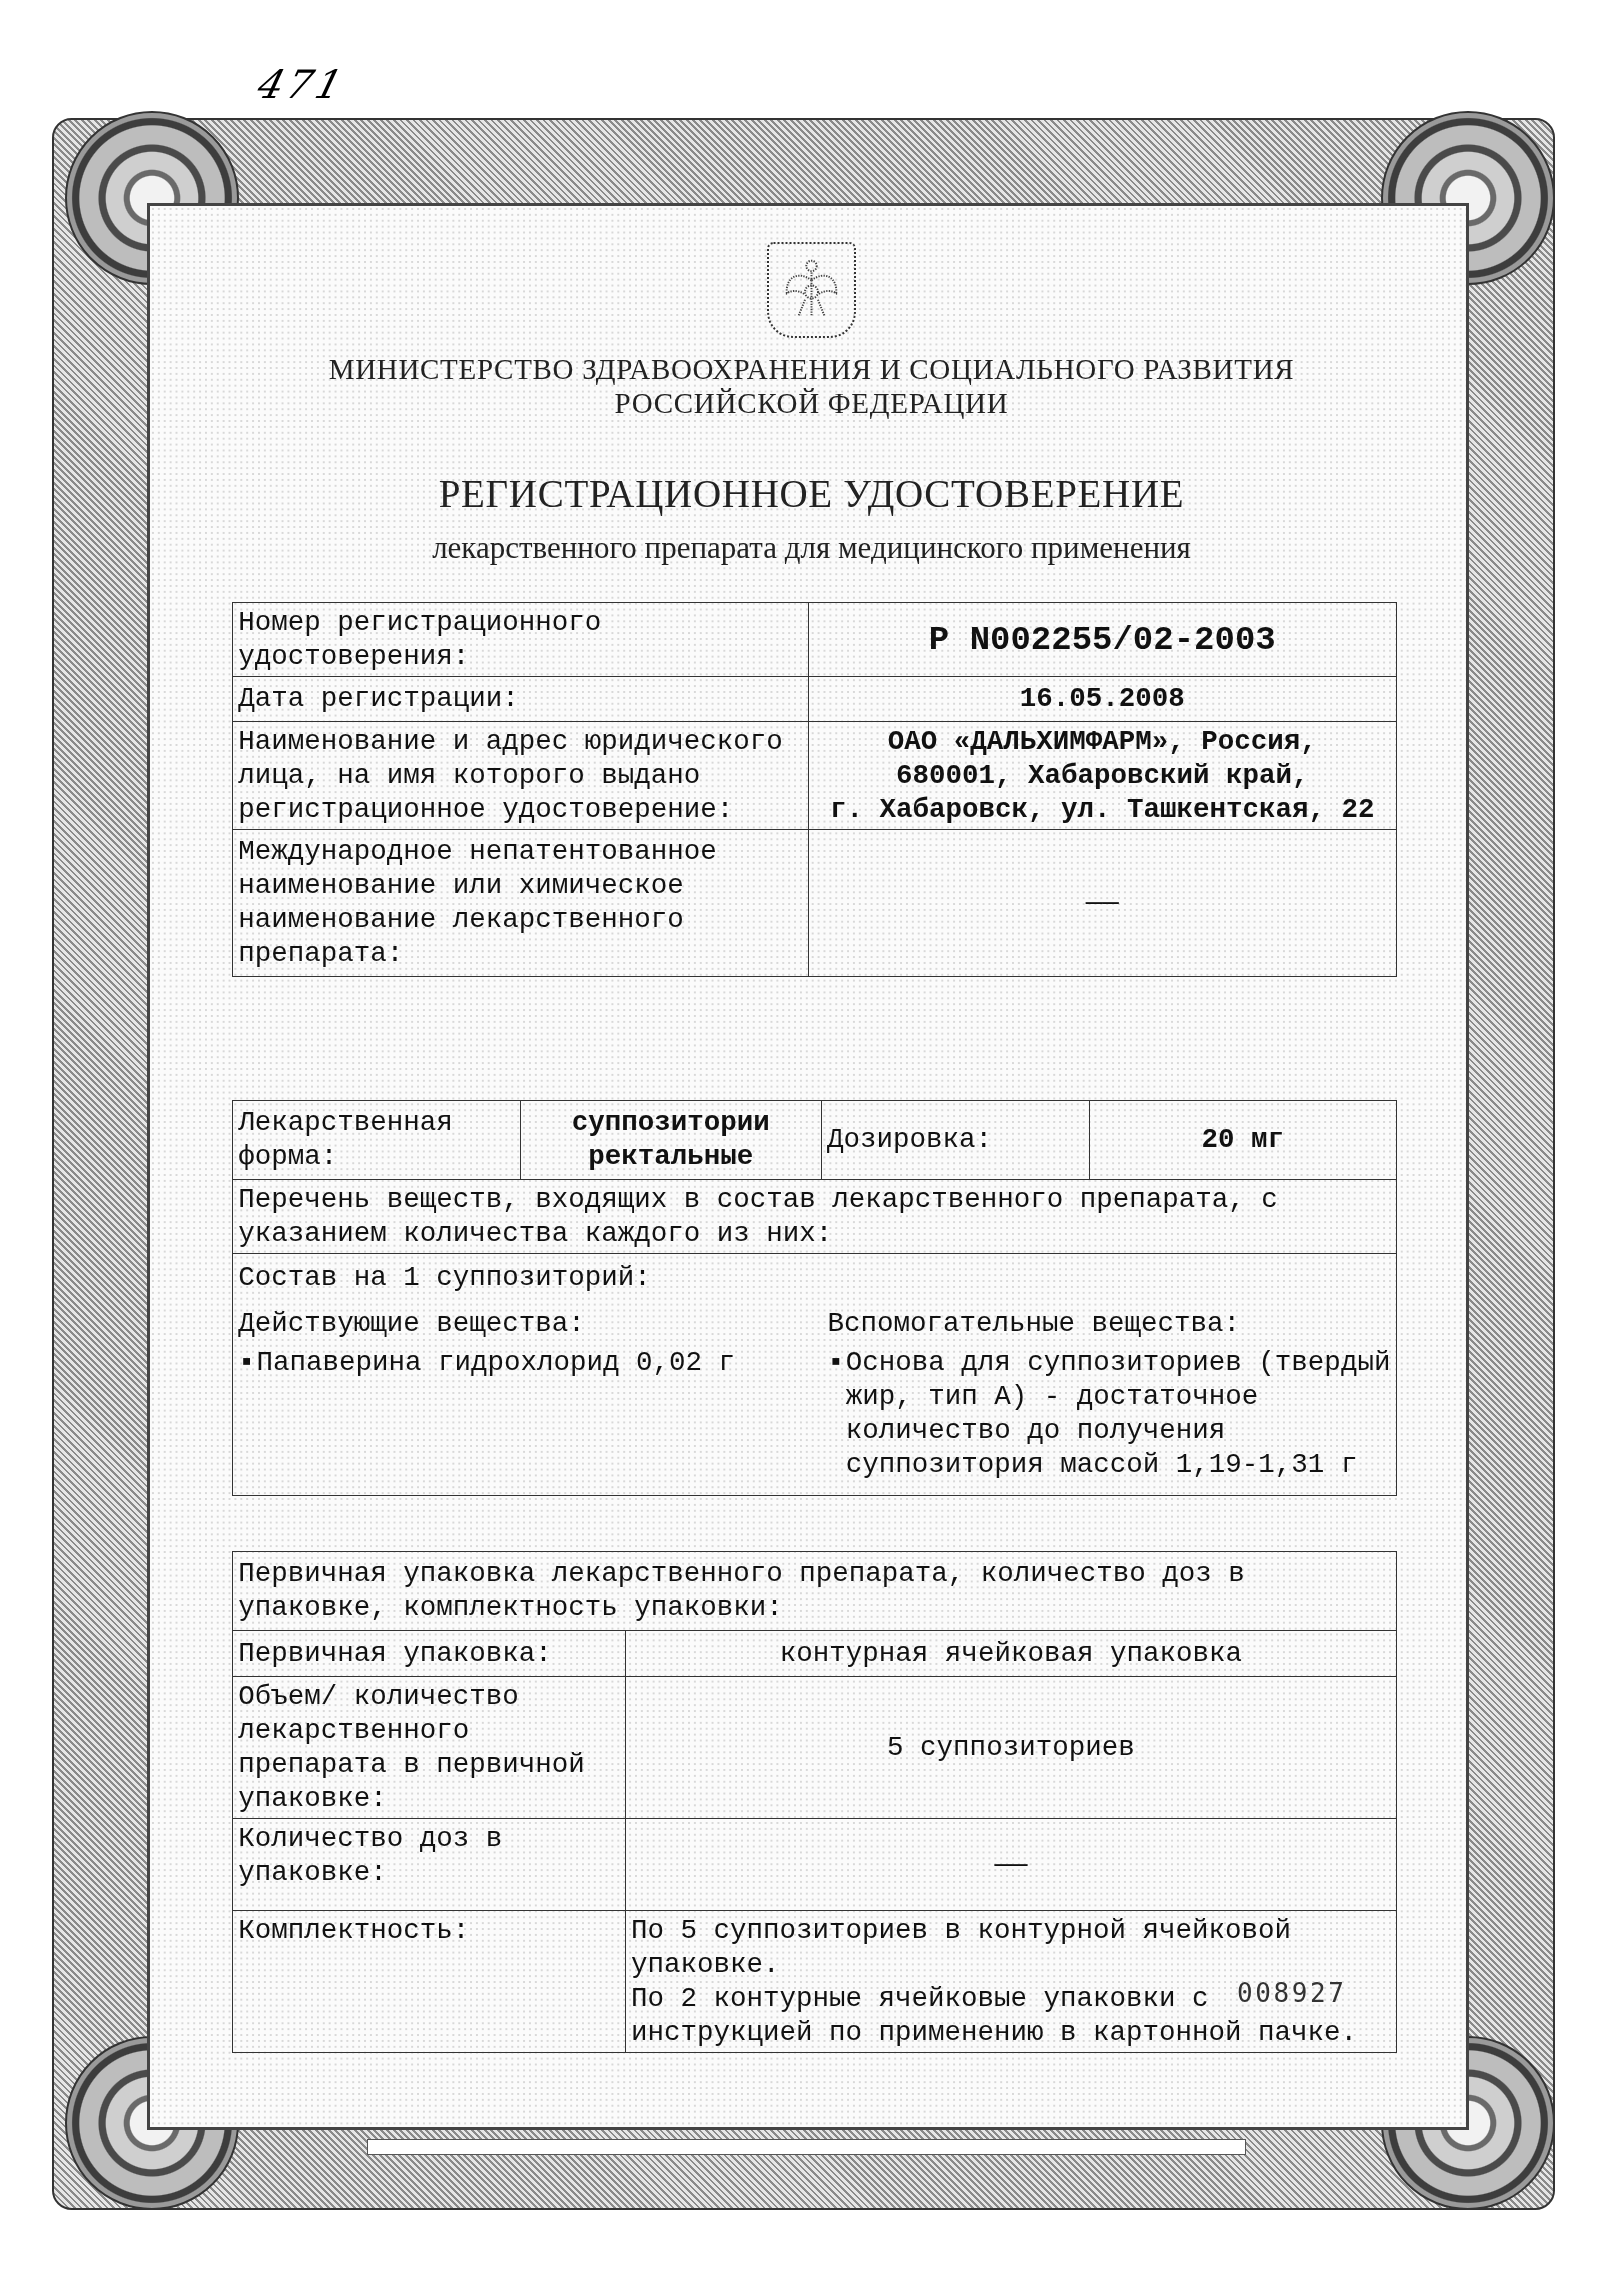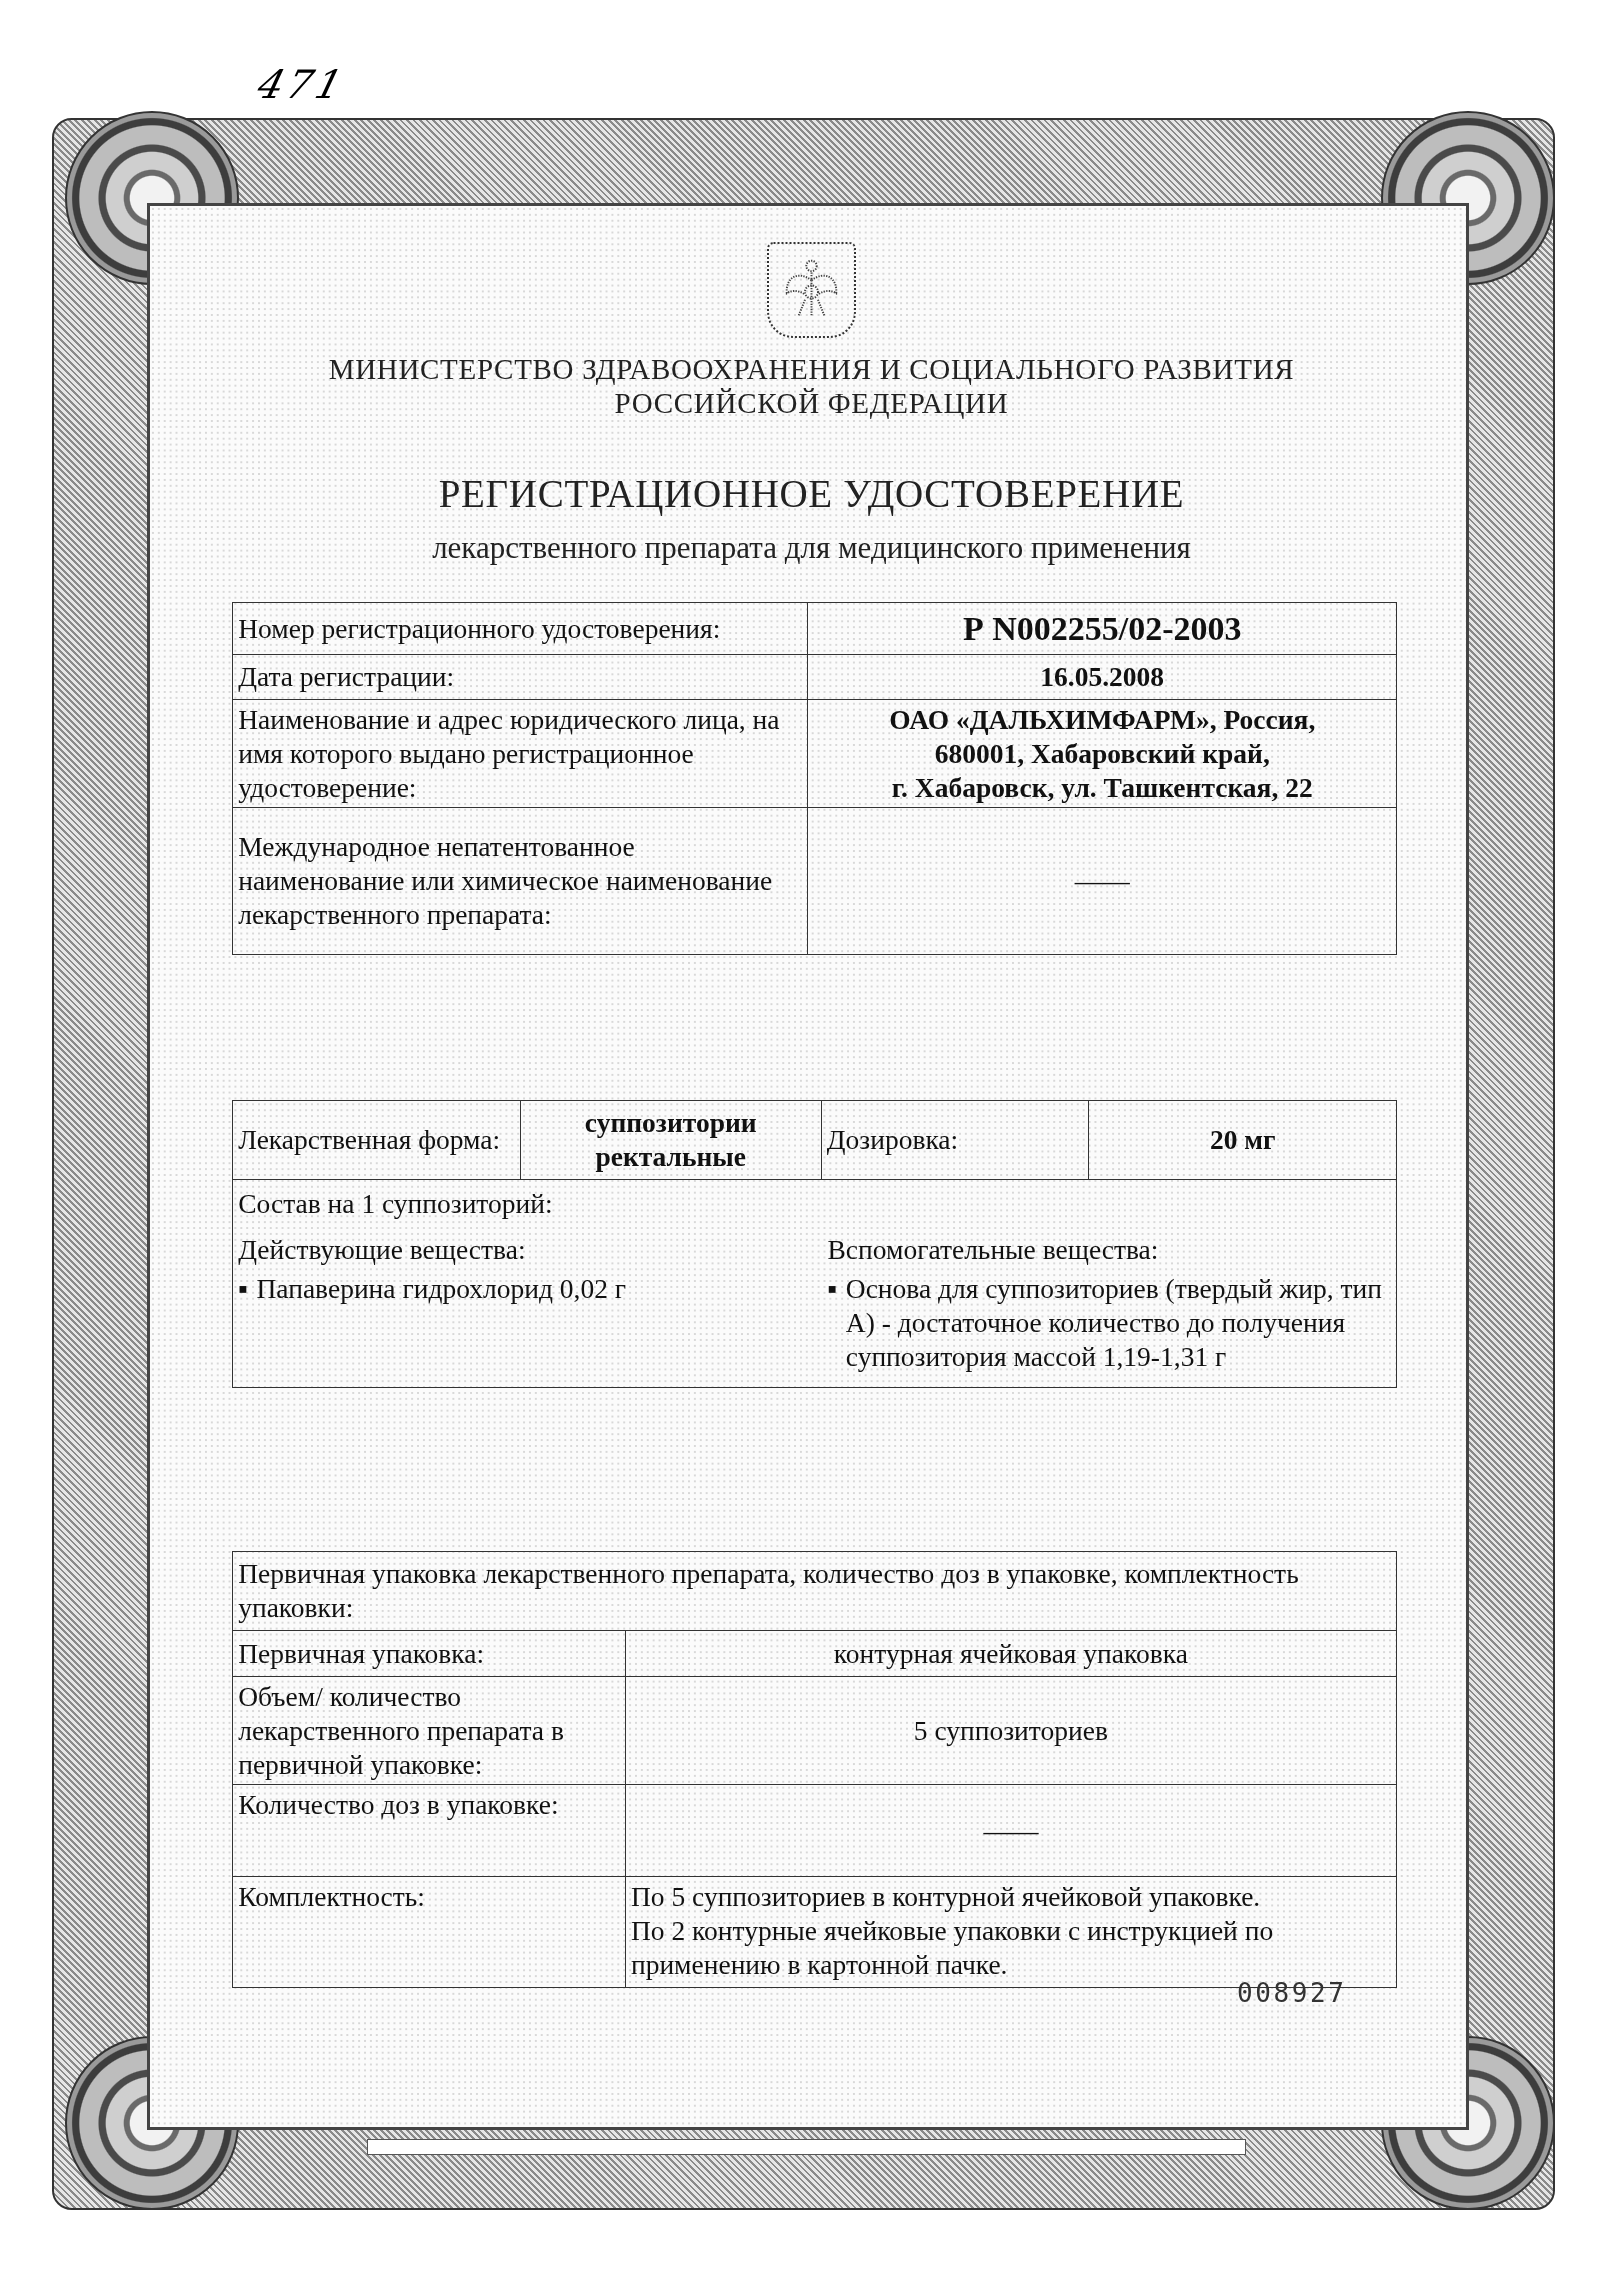--- a/index.html
+++ b/index.html
@@ -27,21 +27,21 @@
   .emblem { position: absolute; left: 767px; top: 242px; width: 85px; height: 92px;
          border: 2px dotted #333; border-radius: 6.5px 6.5px 26px 26px; display:flex; align-items:center; justify-content:center; }
   .emblem svg { width: 65px; height: 72px; }
 
   .ministry { position: absolute; left: 196px; width: 1231px; text-align: center; font-size: 29px;
          letter-spacing: 0.7px; color: #222; line-height: 33px; }
   .ministry.l1 { top: 353px; } .ministry.l2 { top: 387px; }
   .title { position: absolute; left: 196px; width: 1231px; top: 471px; text-align: center; font-size: 39px; color: #222; letter-spacing: 0.7px; }
   .subtitle { position: absolute; left: 196px; width: 1231px; top: 530px; text-align: center; font-size: 31px; color: #222; }
 
-  table.cert { position: absolute; border-collapse: collapse; font-size: 27.5px; line-height: 34px; }
+  table.cert { position: absolute; border-collapse: collapse; font-size: 27.5px; line-height: 34px; font-family: Liberation Mono, monospace; }
   table.cert td { border: 1.3px solid #333; padding: 2.6px 5.2px; vertical-align: middle; }
   td.lbl { text-align: left; }
   td.val { text-align: center; font-weight: bold; }
   td.val-normal { text-align: center; font-weight: normal; }
 
   #t1 { left: 232px; top: 602px; width: 1165px; }
   #t2 { left: 232px; top: 1100px; width: 1165px; }
   #t3 { left: 232px; top: 1551px; width: 1165px; }
 
   .comp-grid { display: flex; margin-top: 12px; }
@@ -121,20 +121,23 @@
   <tbody>
       <tr style="height:79px">
     <td class="lbl">Лекарственная форма:</td>
     <td class="val">
       <div>суппозитории</div>
       <div>ректальные</div>
     </td>
     <td class="lbl">Дозировка:</td>
     <td class="val">20 мг</td>
   </tr>
+  <tr style="height:72px">
+    <td colspan="4" class="lbl">Перечень веществ, входящих в состав лекарственного препарата, с указанием количества каждого из них:</td>
+  </tr>
   <tr>
     <td colspan="4" class="lbl" style="vertical-align:top; padding-top:6.5px; padding-bottom:13px">
       <div>Состав на 1 суппозиторий:</div>
       <div class="comp-grid">
         <div class="comp-col">
           <div>Действующие вещества:</div>
           <div class="bullet-item" style="margin-top:5.2px">
             <span class="bullet">▪</span>
             <span>Папаверина гидрохлорид 0,02 г</span>
           </div>

